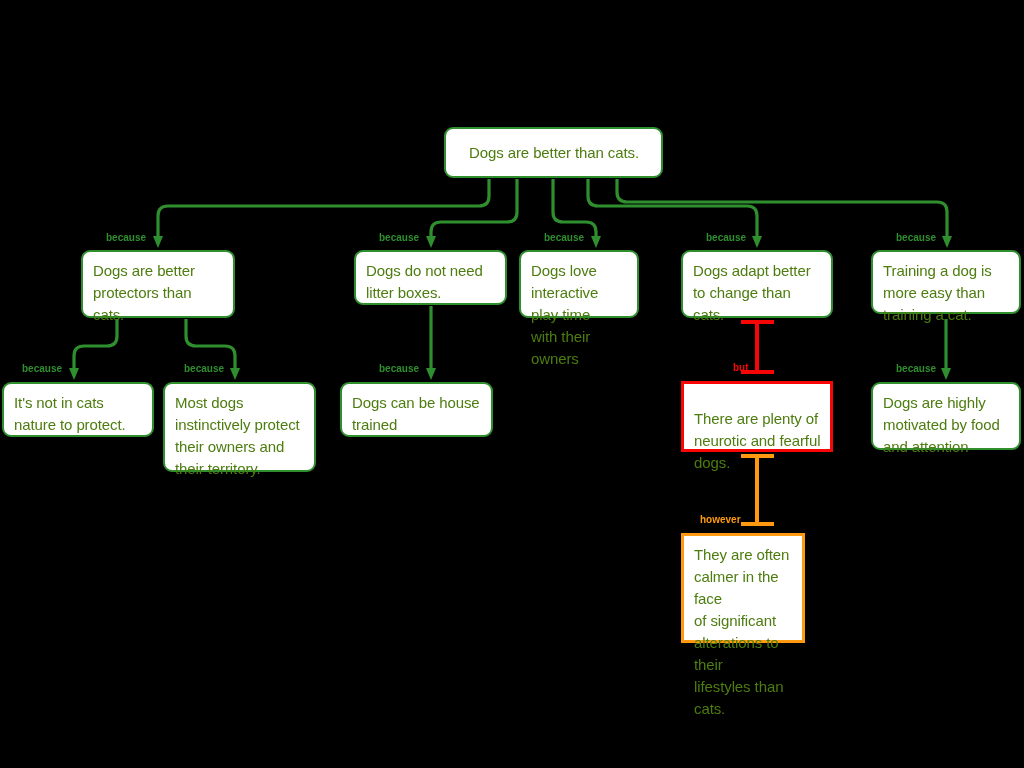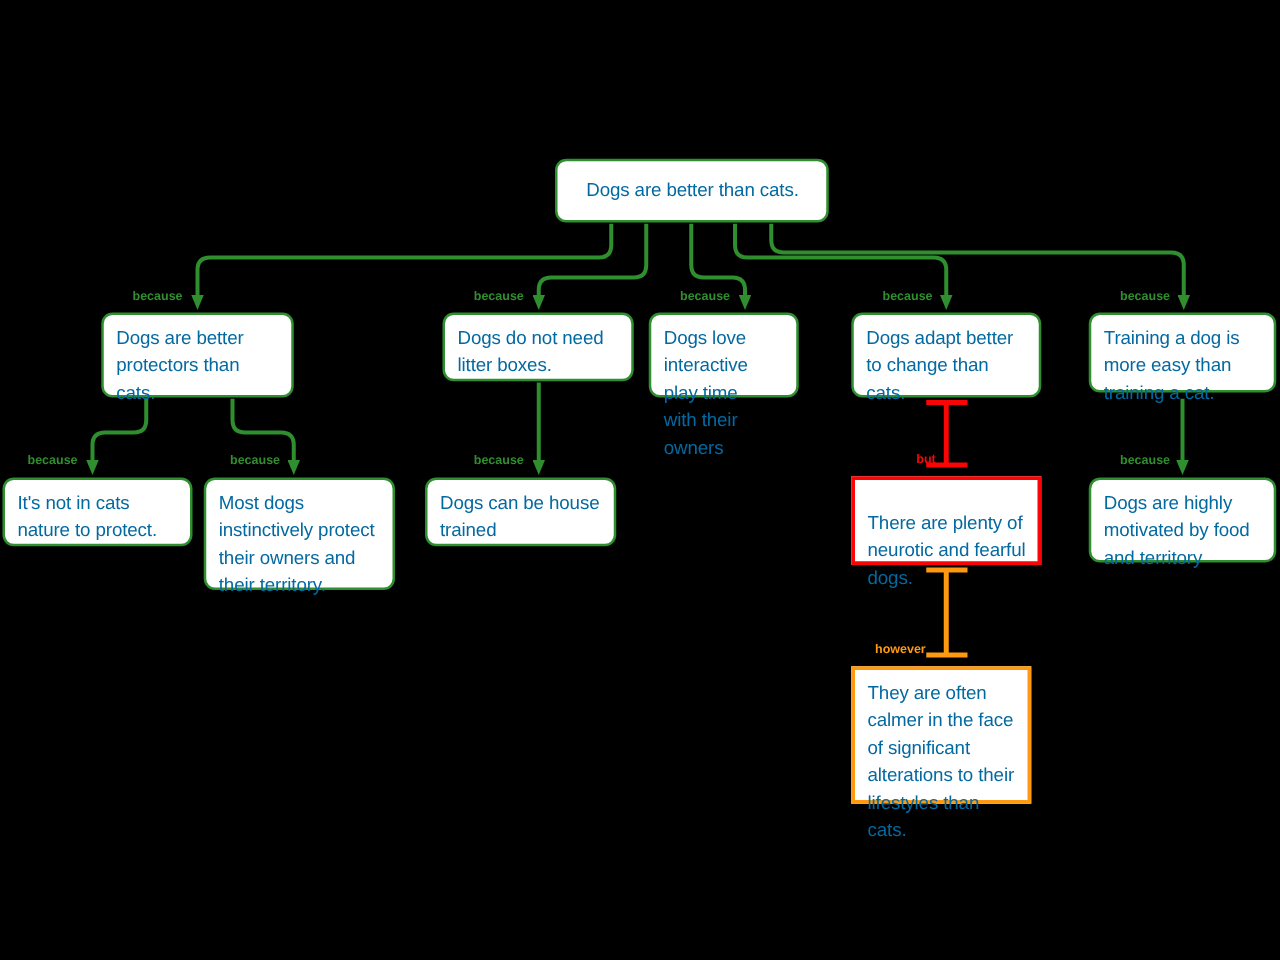--- a/index.html
+++ b/index.html
@@ -29,21 +29,21 @@
   }
   .node {
     position: absolute;
     background: #ffffff;
     box-sizing: border-box;
     display: flex;
     align-items: flex-start;
   }
   .node .node-text {
     display: block;
-    color: #0369a1;
+    color: #4d7c0f;
     font-size: 15px;
     line-height: 22px;
     white-space: pre-line;
     letter-spacing: -0.1px;
   }
   .node.green {
     border: 2px solid #2f8f2f;
     border-radius: 9px;
     padding: 8px 9px 8px 10px;
   }
@@ -169,24 +169,24 @@
 
   <div class="node red" style="left:681px; top:381px; width:152px; height:71px;">
     <span class="node-text">There are plenty of
 neurotic and fearful
 dogs.</span>
   </div>
 
   <div class="node green" style="left:871px; top:382px; width:150px; height:68px;">
     <span class="node-text">Dogs are highly
 motivated by food
-and territory</span>
-  </div>
-
-  <div class="node orange" style="left:681px; top:533px; width:144px; height:110px;">
+and attention</span>
+  </div>
+
+  <div class="node orange" style="left:681px; top:533px; width:124px; height:110px;">
     <span class="node-text">They are often
 calmer in the face
 of significant
 alterations to their
 lifestyles than cats.</span>
   </div>
 
   <div class="edge-label green" style="left:106px; top:232px;">because</div>
   <div class="edge-label green" style="left:379px; top:232px;">because</div>
   <div class="edge-label green" style="left:544px; top:232px;">because</div>

